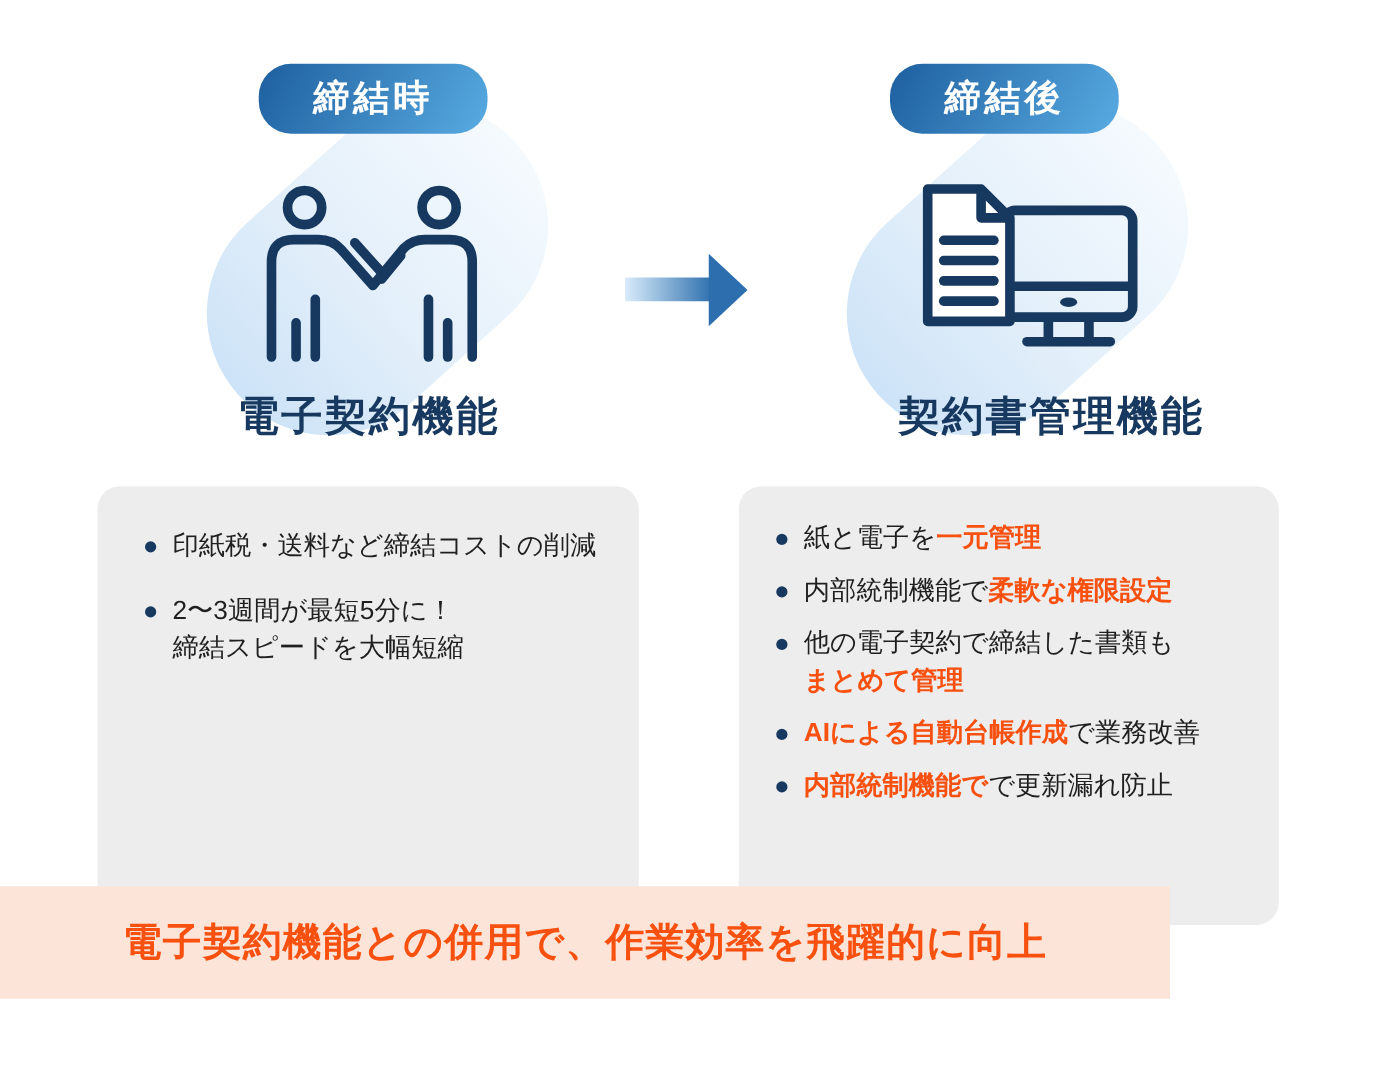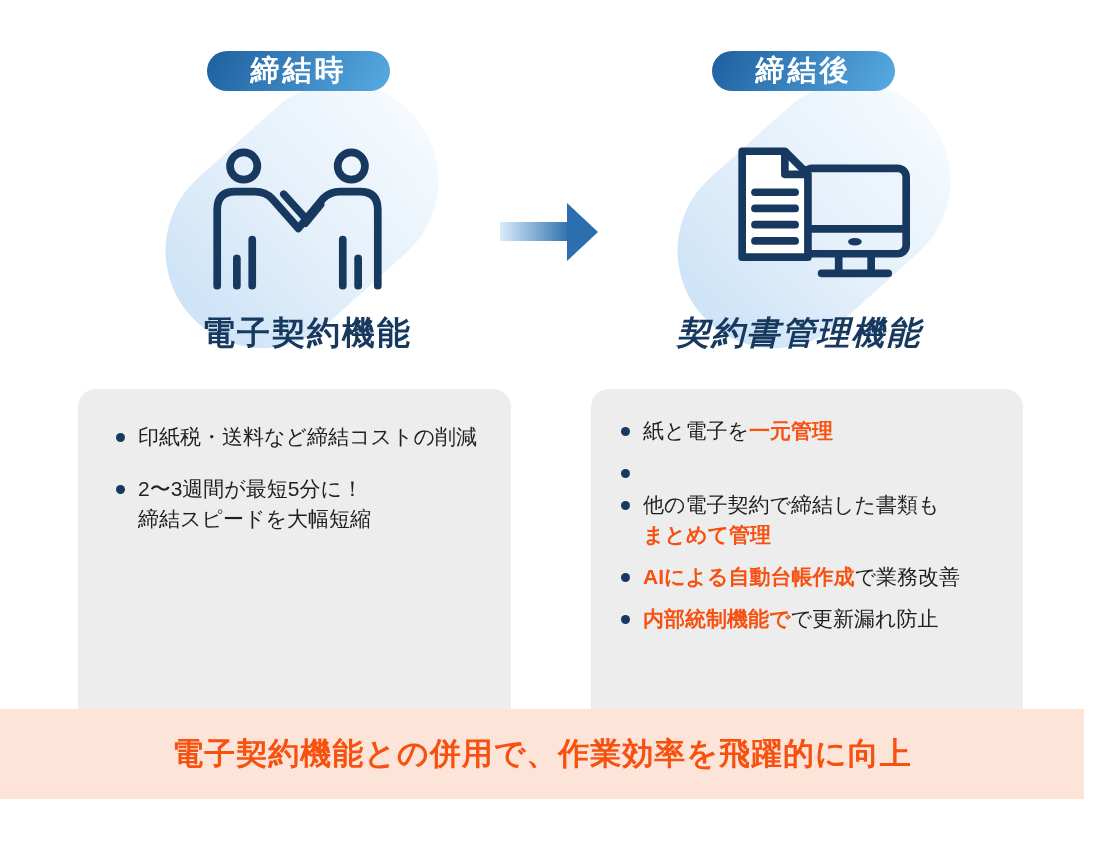--- a/index.html
+++ b/index.html
@@ -14,53 +14,53 @@
   .canvas{position:relative; width:1100px; height:853px; background:#fff; overflow:hidden;}
 
   
   .blob{position:absolute; width:300px; height:195px; border-radius:110px;
         background:linear-gradient(90deg,var(--c-blob_start) 0%, #e3effa 45%, var(--c-blob_end) 100%);
         transform:rotate(-42deg);}
   .blob.left{left:152px; top:118px;}
   .blob.right{left:664px; top:118px;}
 
   
-  .badge{position:absolute; top:51px; width:183px; height:40px; border-radius:26px;
+  .badge{position:absolute; top:51px; width:183px; height:56px; border-radius:26px;
          background:linear-gradient(120deg,var(--c-badge_start) 0%, var(--c-badge_end) 100%);
          color:#fff; font-size:29px; font-weight:bold; letter-spacing:3px;
          display:flex; align-items:center; justify-content:center;}
   .badge.left{left:207px;}
   .badge.right{left:712px;}
 
   
   .icon{position:absolute; color:var(--c-navy);}
   .icon svg{display:block; width:100%; height:100%;}
   .icon.handshake{left:195px; top:135px; width:205px; height:168px;}
   .icon.docmon{left:708px; top:128px; width:205px; height:172px;}
   .icon.arrow{left:500px; top:202px; width:100px; height:60px;}
 
   
   .title{position:absolute; top:311px; width:430px; text-align:center;
          color:var(--c-navy); font-size:33px; font-weight:bold; letter-spacing:2px;}
-  .title.left{left:92px;}
-  .title.right{left:584px;font-style:italic;}
+  .title.left{left:80px;}
+  .title.right{left:626px;}
 
   
   .box{position:absolute; top:389px; height:351px; background:var(--c-box_bg); border-radius:18px;}
   .box.left{left:78px; width:433px; padding:33px 24px 0 38px;}
   .box.right{left:591px; width:432px; padding:27px 16px 0 30px;}
   ul.bullets{list-style:none;}
   ul.bullets li{display:flex; gap:13px; font-size:21px; line-height:30px;}
   .box.left ul.bullets li{margin-bottom:22px;}
   .box.right ul.bullets li{margin-bottom:12px;}
   .dot{flex:none; width:9px; height:9px; border-radius:50%; background:var(--c-navy); margin-top:11px;}
   .em{color:var(--c-orange); font-weight:bold;margin-top:12px;}
 
   
-  .banner{position:absolute; left:0; top:709px; width:1084px; height:90px;
+  .banner{position:absolute; left:0; top:709px; width:936px; height:90px;
           background:var(--c-banner_bg); display:flex; align-items:center; justify-content:center;}
   .banner span{color:var(--c-orange); font-size:31px; font-weight:bold; letter-spacing:1px;}
 </style>
 </head>
 <body>
 
 <div class="canvas">
 
   <div class="blob left"></div>
   <div class="badge left">締結時</div>
@@ -130,20 +130,21 @@
   <div class="title right">契約書管理機能</div>
 
   <div class="box right">
     <ul class="bullets">
         <li>
           <span class="dot"></span>
           <div><span>紙と電子を</span><span class="em">一元管理</span></div>
         </li>
         <li>
           <span class="dot"></span>
+          <div><span>内部統制機能で</span><span class="em">柔軟な権限設定</span></div>
         </li>
         <li>
           <span class="dot"></span>
           <div><span>他の電子契約で締結した書類も</span><br><span class="em">まとめて管理</span></div>
         </li>
         <li>
           <span class="dot"></span>
           <div><span class="em">AIによる自動台帳作成</span><span>で業務改善</span></div>
         </li>
         <li>

